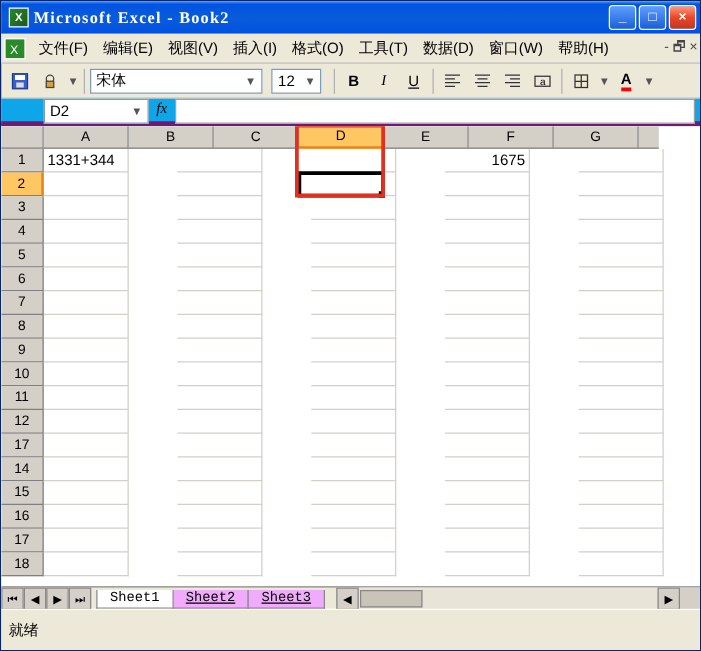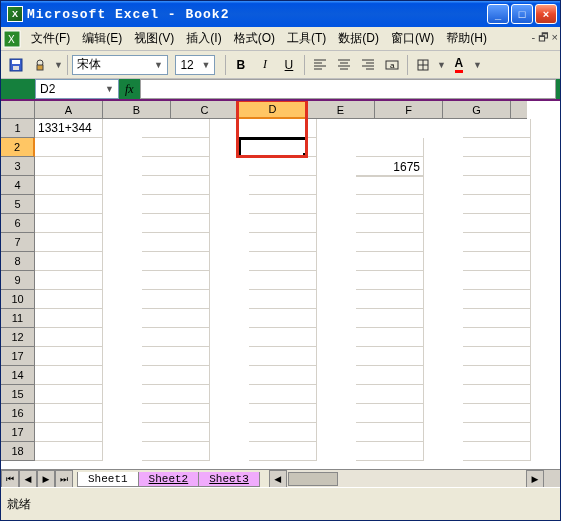--- a/index.html
+++ b/index.html
@@ -2,43 +2,43 @@
 <html><head>
 <meta charset="utf-8">
 <style>
 * { margin: 0; padding: 0; box-sizing: border-box; }
 body { font-family: "Microsoft YaHei", SimSun, Arial, sans-serif; font-size: 12px; background: #ece9d8; }
 .window { width: 561px; height: 521px; border: 1px solid #0a246a; background: #ece9d8; display: flex; flex-direction: column; }
 
 
 .titlebar { height: 26px; background: linear-gradient(to bottom, #3a93ff, #0053e1 10%, #0a5bdb 50%, #0053e1); display: flex; align-items: center; padding: 0 3px 0 6px; color: white; font-size: 13px; font-weight: bold; }
 .titlebar .icon { width: 16px; height: 16px; margin-right: 4px; background: linear-gradient(135deg,#2a8a2a,#1a5a1a); border: 1px solid white; display:inline-flex; align-items:center; justify-content:center; font-size:9px; color:white;}
-.titlebar .title { flex: 1; font-family: Liberation Mono, monospace; letter-spacing:1px;}
+.titlebar .title { flex: 1; font-family: Liberation Serif, serif; letter-spacing:1px;}
 .winbtn { width: 22px; height: 20px; margin-left: 2px; border: 1px solid white; border-radius: 3px; display: inline-flex; align-items: center; justify-content: center; font-size: 11px; color: white; font-weight: bold; }
 .winbtn.min, .winbtn.max { background: linear-gradient(to bottom,#5e9eff,#1b5fd8); }
 .winbtn.close { background: linear-gradient(to bottom,#ff9b7a,#e8472a,#c0381f); }
 
 
 .menubar { height: 24px; background: #ece9d8; display: flex; align-items: center; padding: 0 2px; border-bottom: 1px solid #c0c0c0; }
 .menubar .appicon { width: 18px; height: 18px; margin-right: 4px; }
 .menubar .menuitem { padding: 20px 6px; cursor: default; }
 .menubar .help-input { margin-left: auto; display:flex; align-items:center; gap:2px; font-size:11px; color:#444;}
 
 
 .toolbar { height: 28px; display: flex; align-items: center; padding: 2px 4px; gap: 2px; border-bottom: 1px solid #c0c0c0;}
 .tbtn { width: 22px; height: 22px; display: inline-flex; align-items: center; justify-content: center; border: 1px solid transparent; font-size: 12px; }
 .sep { width: 1px; height: 20px; background: #b0b0b0; margin: 0 2px; }
-.fontbox { width: 96px; height: 20px; border: 1px solid #7e9db9; background: white; display: flex; align-items: center; padding: 0 4px; font-size:12px;}
+.fontbox { width: 138px; height: 20px; border: 1px solid #7e9db9; background: white; display: flex; align-items: center; padding: 0 4px; font-size:12px;}
 .fontbox .dd { margin-left:auto; font-size:9px; color:#555;}
 .sizebox { width: 40px; height: 20px; border: 1px solid #7e9db9; background: white; display: flex; align-items: center; padding: 0 4px; }
 .sizebox .dd { margin-left:auto; font-size:9px; color:#555;}
 .dd-small { font-size:9px; color:#555; margin-left:1px;}
 
 
-.formula-row { height: 22px; display: flex; align-items: center; border-bottom: 2px solid #701a75; background:#15803d;}
+.formula-row { height: 22px; display: flex; align-items: flex-start; border-bottom: 4px solid #701a75; background:#0ea5e9;}
 .namebox { width: 84px; height: 20px; background: white; border: 1px solid #7e9db9; margin-left: 34px; display:flex; align-items:center; padding:0 4px;}
 .namebox .dd {margin-left:auto;font-size:9px;color:#555;}
 .fxicon { margin: 0 6px; font-style: italic; font-family: serif;}
 .formulabar { flex:1; height:20px; background:white; border:1px solid #a0a0a0; margin-right:4px;}
 
 
 .gridarea { flex:1; display:flex; flex-direction:column; background:white; overflow:hidden; position:relative;}
 .colheaders { display:flex; height:18px; }
 .corner { width: 34px; height:18px; background:#d4d0c8; border:1px solid #808080; border-left:none; border-top:none;}
 .colh { width:68px; height:18px; background:#d4d0c8; border-right:1px solid #808080; border-bottom:1px solid #808080; display:flex; align-items:center; justify-content:center; font-size:11px;}
@@ -46,21 +46,21 @@
 .vscroll-spacer {width:16px; height:18px; background:#d4d0c8; border-bottom:1px solid #808080;}
 
 .gridbody { flex:1; display:flex; overflow:hidden;}
 .rowheaders { width:34px; display:flex; flex-direction:column;}
 .rowh { width:34px; height:19px; background:#d4d0c8; border-right:1px solid #808080; border-bottom:1px solid #808080; display:flex; align-items:center; justify-content:center; font-size:11px;}
 .rowh.active { background:#ffc664; border-right:2px solid #e8851a;}
 
 .cells { flex:1; position:relative; }
 .row { display:flex; height:19px;gap:39px;}
 .cell { width:68px; height:19px; border-right:1px solid #d4d0c8; border-bottom:1px solid #d4d0c8; padding:0 3px; display:flex; align-items:center; font-size:12px; overflow:hidden;}
-.cell.right { justify-content:flex-end;margin-top:39px;}
+.cell.right { justify-content:flex-end;}
 
 
 .red-box { position:absolute; border:3px solid #e03020; pointer-events:none;}
 .sel-cell { position:absolute; border:3px solid #000; box-sizing:border-box; pointer-events:none;}
 .sel-cell::after { content:''; position:absolute; right:-3px; bottom:-3px; width:5px; height:5px; background:#000;}
 
 
 .vscroll { width:16px; background:#e8e4d8; display:flex; flex-direction:column;}
 .sbtn { width:16px; height:16px; background:#d4d0c8; border:1px solid #888; display:flex;align-items:center;justify-content:center;font-size:9px;}
 .vthumb { width:14px; flex:0 0 40px; background:#c8c4b8; border:1px solid #888; margin:1px;}

